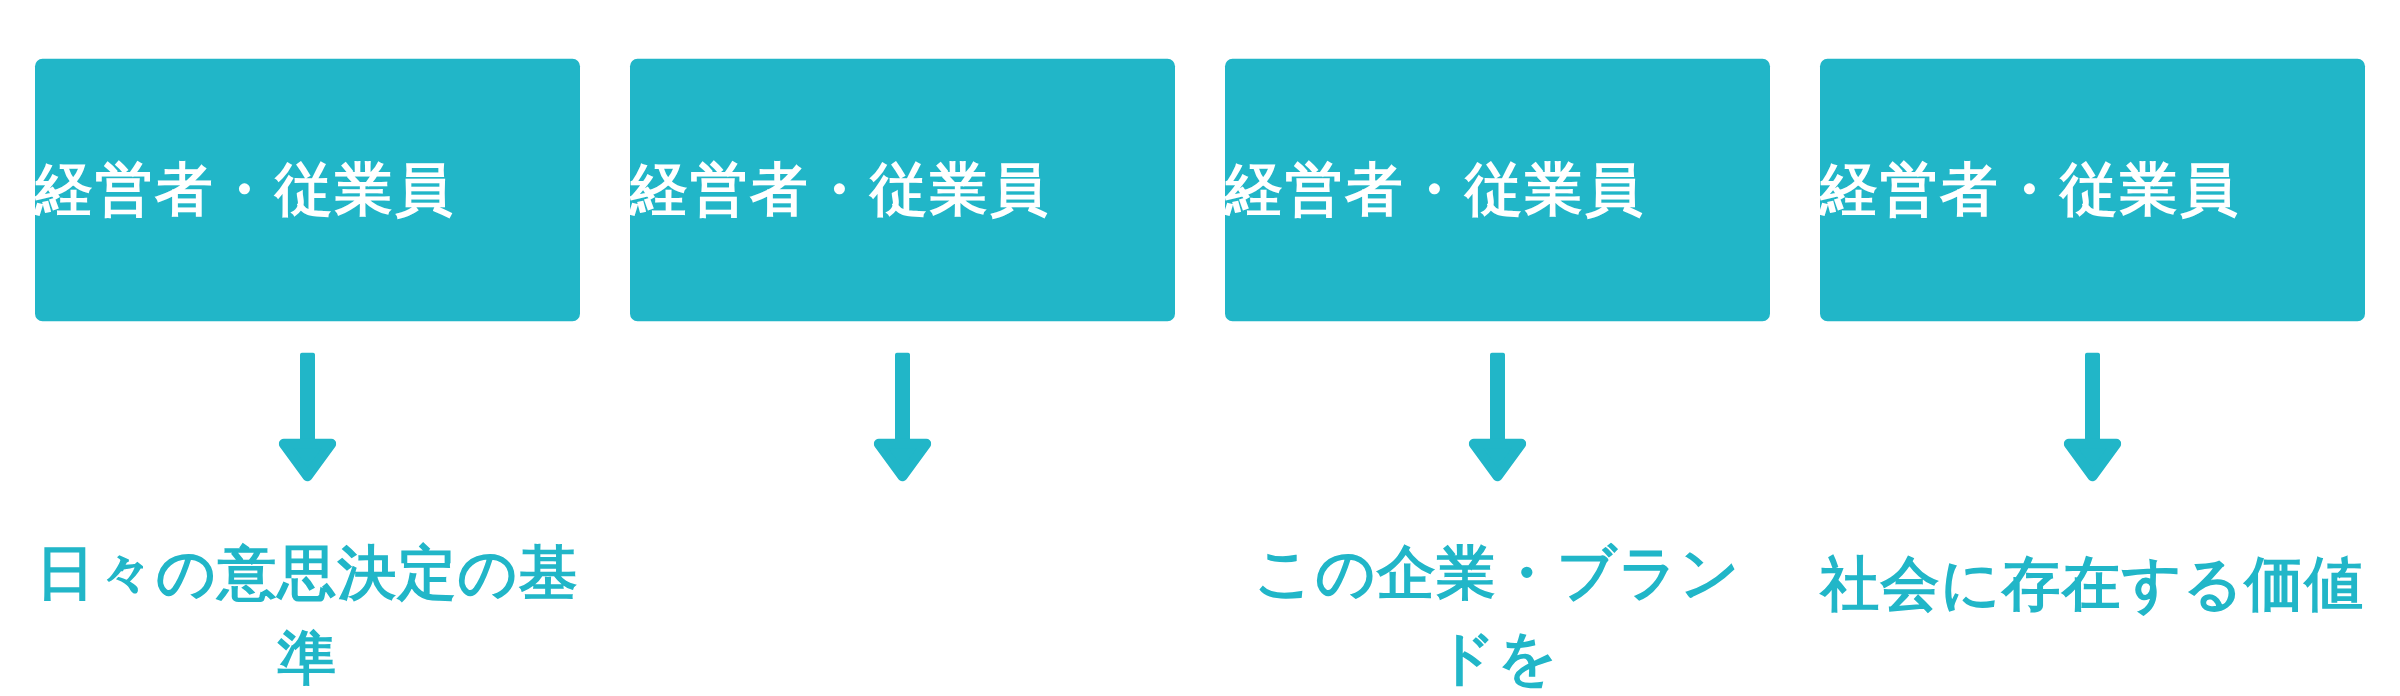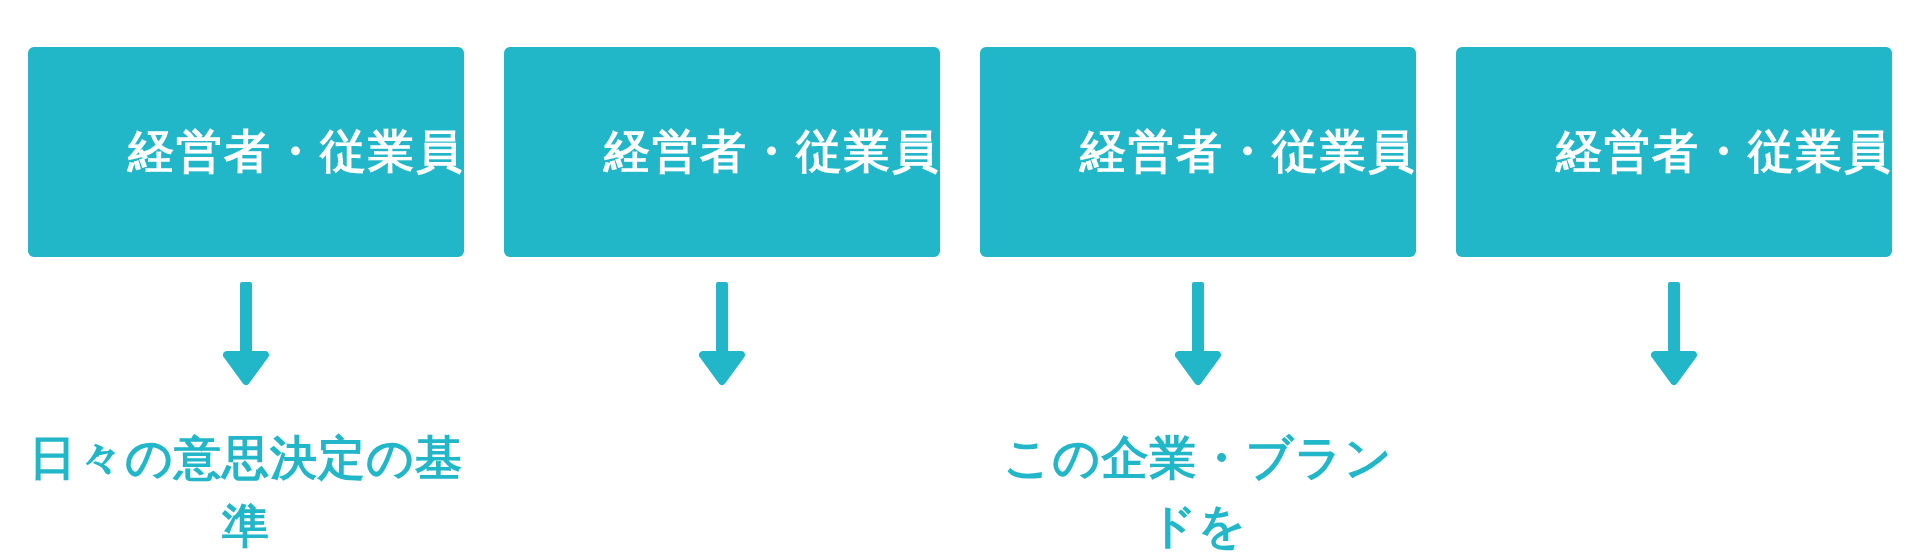--- a/index.html
+++ b/index.html
@@ -27,21 +27,21 @@
     display: flex;
     flex-direction: column;
     align-items: center;
   }
   .stakeholder-box {
     width: 100%;
     height: 210px;
     border-radius: 6px;
     display: flex;
     align-items: center;
-    justify-content: flex-end;
+    justify-content: flex-start;
     color: #ffffff;
     font-size: 46px;
     font-weight: 800;
     letter-spacing: 2px;
     flex-shrink: 0;
   }
   .arrow-wrap {
     margin-top: 25px;
     height: 104px;
     flex-shrink: 0;
@@ -117,16 +117,19 @@
     <div class="column">
       <div class="stakeholder-box teal-bg" style="background: rgb(33, 182, 200);">
         <span style="color: rgb(255, 255, 255);">経営者・従業員</span>
       </div>
       <div class="arrow-wrap">
         <svg width="46" height="104" viewBox="0 0 46 104" xmlns="http://www.w3.org/2000/svg">
           <rect x="17" y="0" width="12" height="74" rx="2" class="teal-fill" fill="#21B6C8"></rect>
           <path d="M23 99 L4 73 H42 Z" class="teal-fill teal-stroke" stroke-width="8" stroke-linejoin="round" fill="#21B6C8" stroke="#21B6C8"></path>
         </svg>
       </div>
+      <div class="caption-wrap">
+        <div class="caption teal-text" style="color: rgb(33, 182, 200);">社会に存在する価値</div>
+      </div>
     </div>
 
   </div>
 </div>
 
 </body></html>

